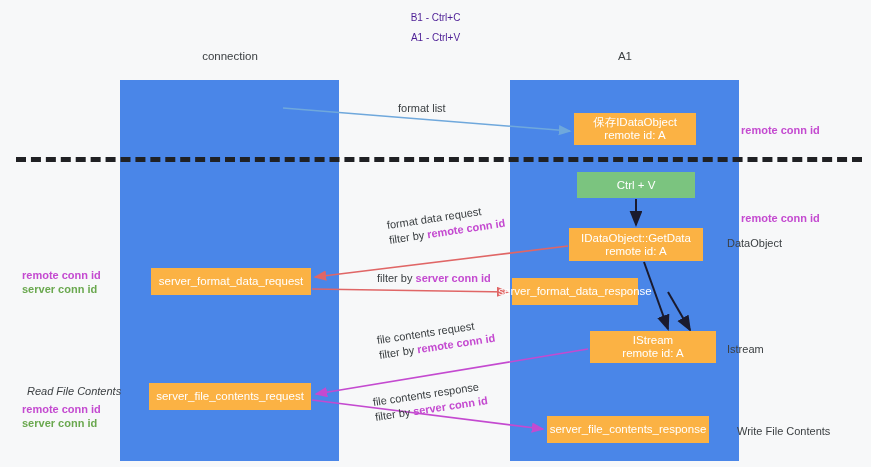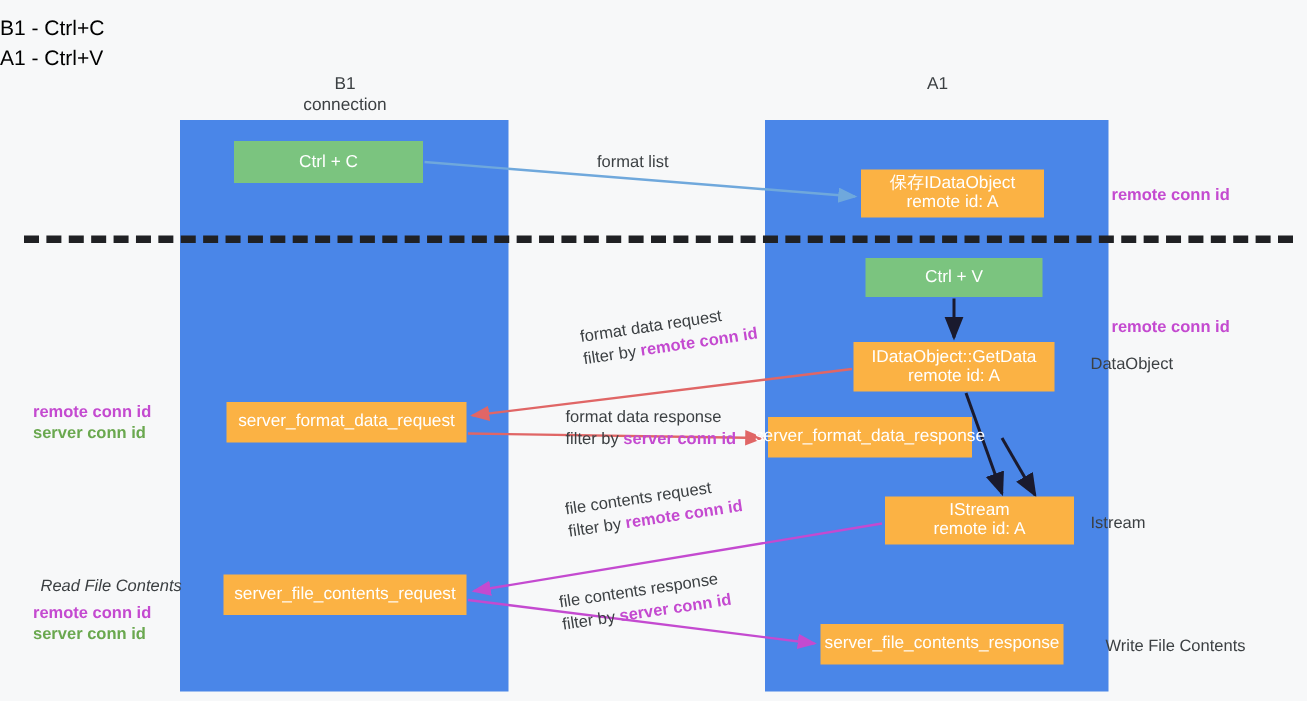--- a/index.html
+++ b/index.html
@@ -18,24 +18,24 @@
     background: #f7f8f9;
     overflow: hidden;
   }
   .abs { position: absolute; }
 
   
   #title {
     left: 0;
     top: 8px;
     width: 871px;
-    text-align: left;
-    font-size: 14px;
+    text-align: center;
+    font-size: 10px;
     line-height: 20px;
-    color: #000000;
+    color: #4c1d95;
   }
 
   
   .col-head {
     text-align: center;
     font-size: 11.5px;
     line-height: 14px;
     color: #3c4043;
   }
   #head-b1 { left: 120px; top: 49px; width: 220px; }
@@ -74,21 +74,21 @@
   }
   .green { background: #7bc47f; }
   .orange { background: #fbb244; }
   .node .l2 { display: block; }
 
   #n-ctrlc   { left: 156px; top: 94px;  width: 126px; height: 28px; }
   #n-idobj   { left: 574px; top: 113px; width: 122px; height: 32px; }
   #n-ctrlv   { left: 577px; top: 172px; width: 118px; height: 26px; }
   #n-getdata { left: 569px; top: 228px; width: 134px; height: 33px; }
   #n-sfdreq  { left: 151px; top: 268px; width: 160px; height: 27px; }
-  #n-sfdresp { left: 512px; top: 278px; width: 136px; height: 27px; }
+  #n-sfdresp { left: 512px; top: 278px; width: 126px; height: 27px; }
   #n-istream { left: 590px; top: 331px; width: 126px; height: 32px; }
   #n-sfcreq  { left: 149px; top: 383px; width: 162px; height: 27px; }
   #n-sfcresp { left: 547px; top: 416px; width: 162px; height: 27px; }
 
   
   .edge-label {
     font-size: 11px;
     line-height: 15px;
     color: #3c4043;
     white-space: nowrap;
@@ -133,21 +133,20 @@
 <body>
 
 <div id="canvas">
 
   <div class="abs" id="title">
     <div>B1 - Ctrl+C</div>
     <div>A1 - Ctrl+V</div>
   </div>
 
   <div class="abs col-head" id="head-b1">
-    <div>B1</div>
     <div>connection</div>
   </div>
   <div class="abs col-head" id="head-a1">
     <div>A1</div>
   </div>
 
   <div class="abs lane" id="lane-b1"></div>
   <div class="abs lane" id="lane-a1"></div>
 
   <svg class="overlay">
@@ -178,23 +177,20 @@
 
     <line x1="644" y1="262" x2="668" y2="329" stroke="#1a1a2e" stroke-width="2" marker-end="url(#ah-blk)"></line>
 
     <line x1="588" y1="349" x2="316" y2="394" stroke="#c44ad0" stroke-width="1.6" marker-end="url(#ah-mag)"></line>
 
     <line x1="312" y1="400" x2="543" y2="429" stroke="#c44ad0" stroke-width="1.6" marker-end="url(#ah-mag)"></line>
   </svg>
 
   <div class="abs" id="divider"></div>
 
-  <div class="abs node green" id="n-ctrlc">
-    <span>Ctrl + C</span>
-  </div>
 
   <div class="abs node orange" id="n-idobj">
     <span>保存IDataObject</span>
     <span class="l2">remote id: A</span>
   </div>
 
   <div class="abs node green" id="n-ctrlv">
     <span>Ctrl + V</span>
   </div>
 
@@ -229,21 +225,20 @@
   </div>
 
   <div class="abs edge-label rot-up" id="lbl-fdreq">
     <div>format data request</div>
     <div>
       <span>filter by </span><span class="hl-remote">remote conn id</span>
     </div>
   </div>
 
   <div class="abs edge-label" id="lbl-fdresp">
-    <div>format data response</div>
     <div>
       <span>filter by </span><span class="hl-server">server conn id</span>
     </div>
   </div>
 
   <div class="abs edge-label rot-up" id="lbl-fcreq">
     <div>file contents request</div>
     <div>
       <span>filter by </span><span class="hl-remote">remote conn id</span>
     </div>

